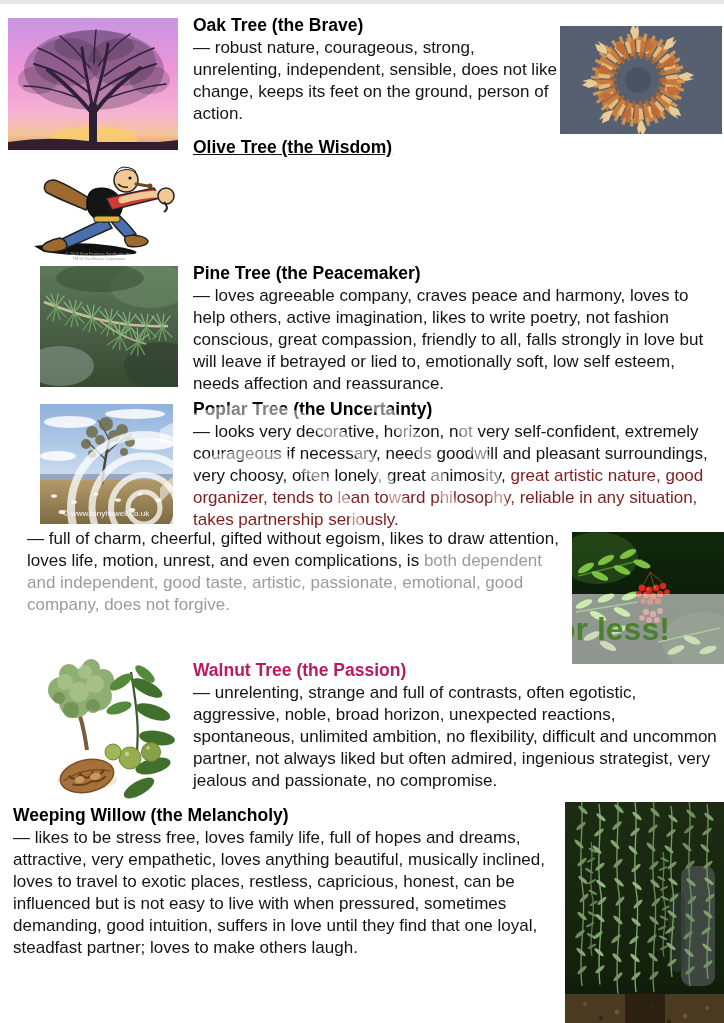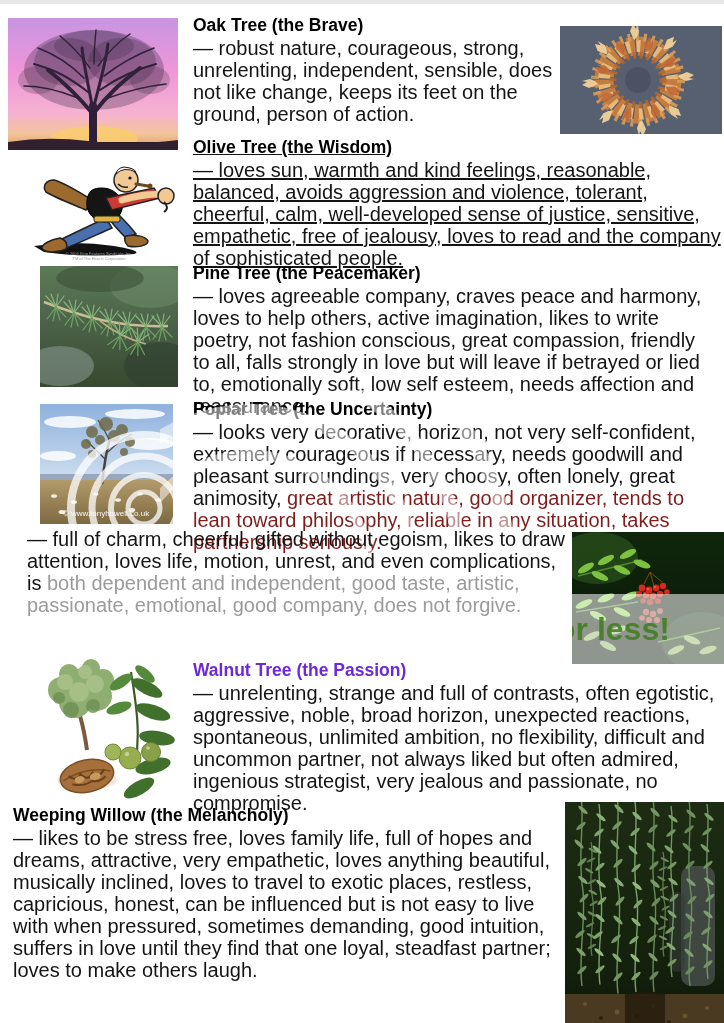--- a/index.html
+++ b/index.html
@@ -13,29 +13,29 @@
   #wreath-img{left:560px;top:22px;width:162px;height:108px;}
   #popeye-img{left:14px;top:152px;width:170px;height:108px;}
   #pine-img{left:40px;top:262px;width:138px;height:121px;}
   #poplar-img{left:40px;top:400px;width:133px;height:120px;}
   #rowan-img{left:572px;top:528px;width:152px;height:132px;}
   #walnut-img{left:35px;top:650px;width:145px;height:150px;}
   #willow-img{left:565px;top:798px;width:159px;height:225px;}
 
   .txt{position:absolute;color:#141414;}
   .sec-title{font-size:17.5px;font-weight:bold;line-height:23px;color:#000;}
-  .sec-body{font-size:20px;line-height:22px;}
+  .sec-body{font-size:17px;line-height:22px;}
   #oak-txt{left:193px;top:10px;width:366px;}
   #olive-txt{left:193px;top:132px;width:532px;text-decoration:underline;}
   #pine-txt{left:193px;top:258px;width:520px;}
   #poplar-txt{left:193px;top:394px;width:522px;}
   #rowan-txt{left:27px;top:524px;width:538px;}
   #walnut-txt{left:193px;top:655px;width:528px;}
   #willow-txt{left:13px;top:800px;width:548px;}
-  #walnut-txt .sec-title{color:#6d28d9;}
+  #walnut-txt .sec-title{color:#be185d;}
   .fade-rowan{color:#9b9b9b;}
   .fade-poplar{color:#7f1d1d;}
 
   #circle-watermark{
     position:absolute;left:160px;top:386px;width:410px;height:170px;
     pointer-events:none;
   }
 </style>
 </head>
 <body>
@@ -119,21 +119,20 @@
         <use href="#wleaf" transform="rotate(247 78 54) translate(106 50)"></use>
         <use href="#wleaf" transform="rotate(292 78 54) translate(106 50)"></use>
         <use href="#wleaf" transform="rotate(337 78 54) translate(106 50)"></use>
       </g>
       <circle cx="78" cy="54" r="13" fill="#4b5363"></circle>
     </svg>
   </div>
 
   <div class="txt" id="olive-txt">
     <div class="sec-title">Olive Tree (the Wisdom)</div>
-    <div class="sec-body">— loves sun, warmth and kind feelings, reasonable, balanced, avoids aggression and violence, tolerant, cheerful, calm, well-developed sense of justice, sensitive, empathetic, free of jealousy, loves to read and the company of sophisticated people.</div>
   </div>
 
   <div class="img" id="popeye-img">
     <svg viewBox="0 0 170 108" preserveAspectRatio="none">
       <rect x="0" y="0" width="170" height="108" fill="#ffffff"></rect>
       <path d="M20 90 Q60 84 100 90 Q130 95 120 98 Q70 102 30 96 Z" fill="#111111"></path>
 
       <path d="M92 62 C75 70 58 78 46 84 L52 92 C68 86 84 78 98 72 Z" fill="#4a6fae" stroke="#222" stroke-width="1.5"></path>
       <path d="M46 82 C36 84 28 88 28 92 C30 97 44 97 52 93 C54 88 52 84 46 82 Z" fill="#9c6a2f" stroke="#222" stroke-width="1.5"></path>
 

